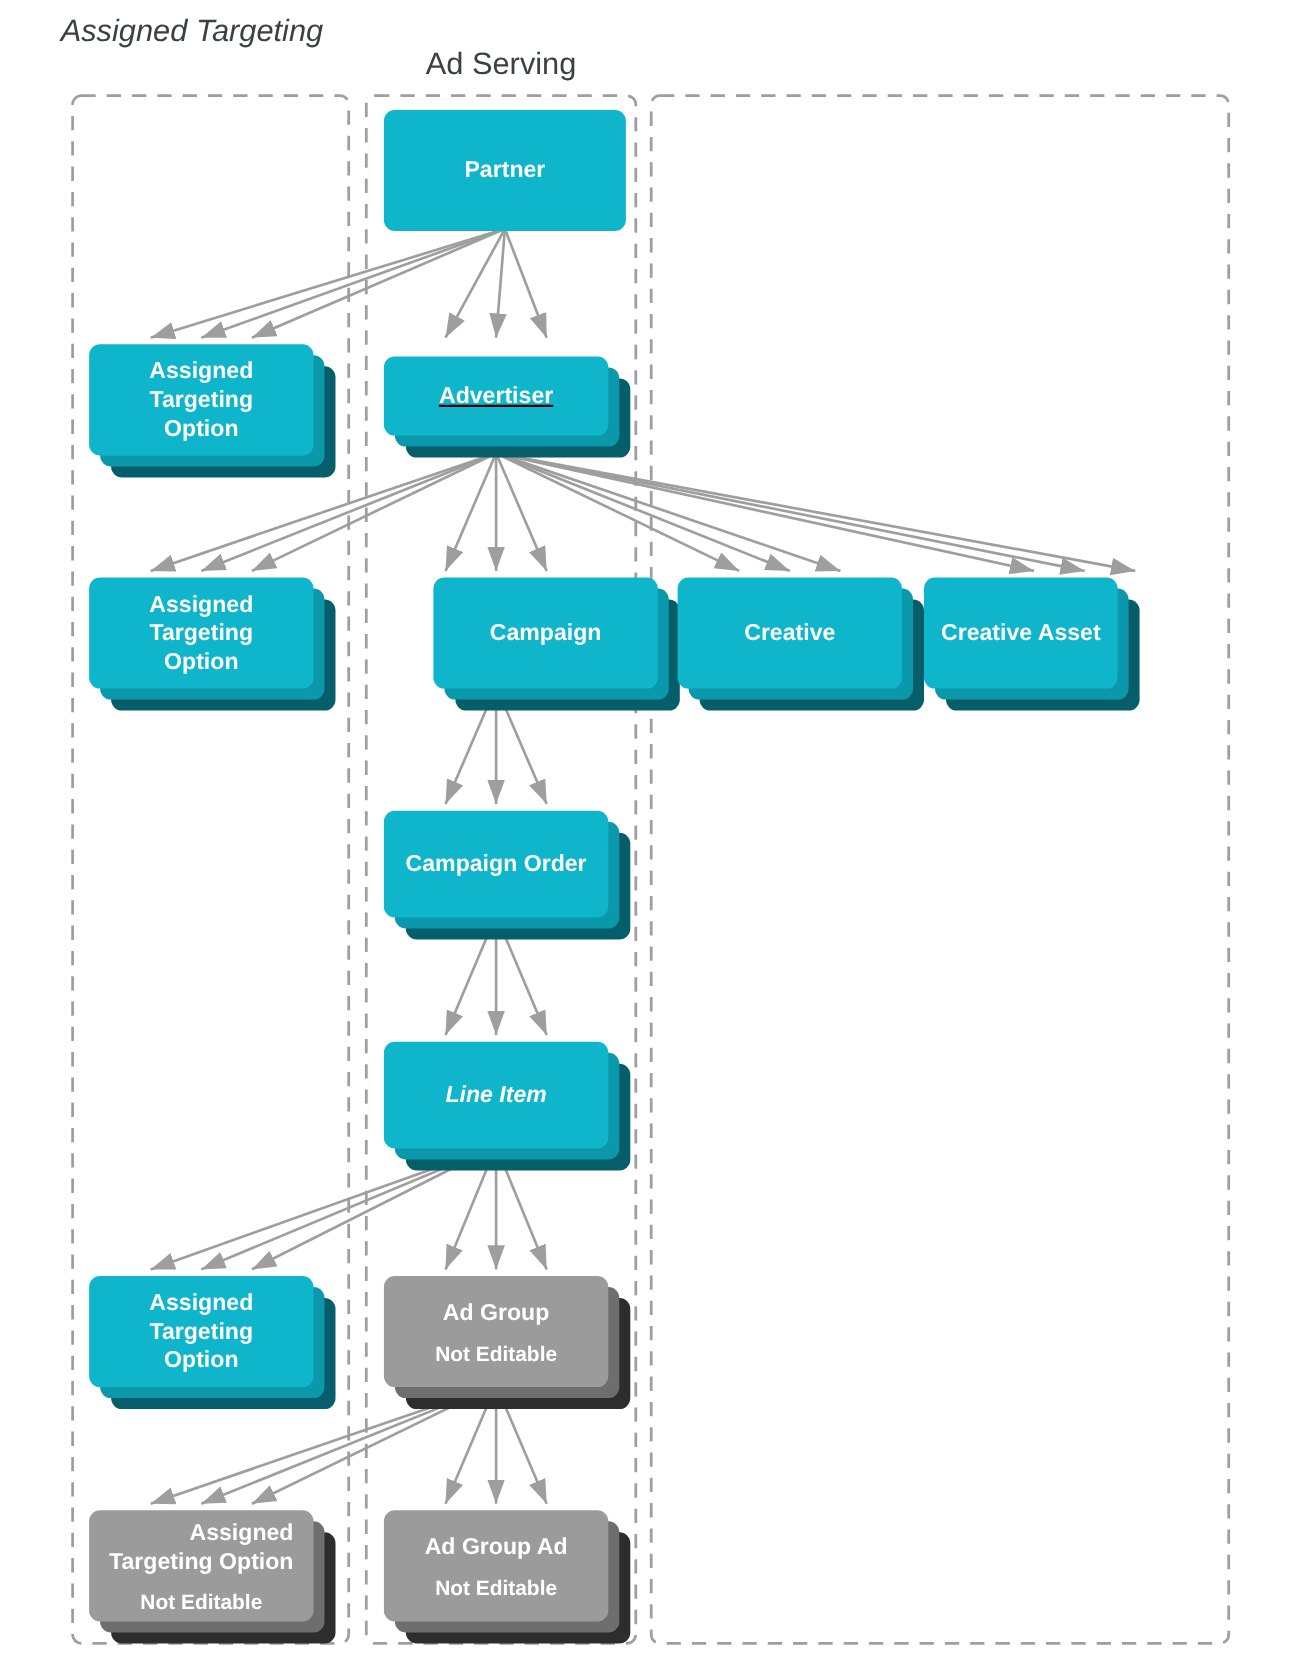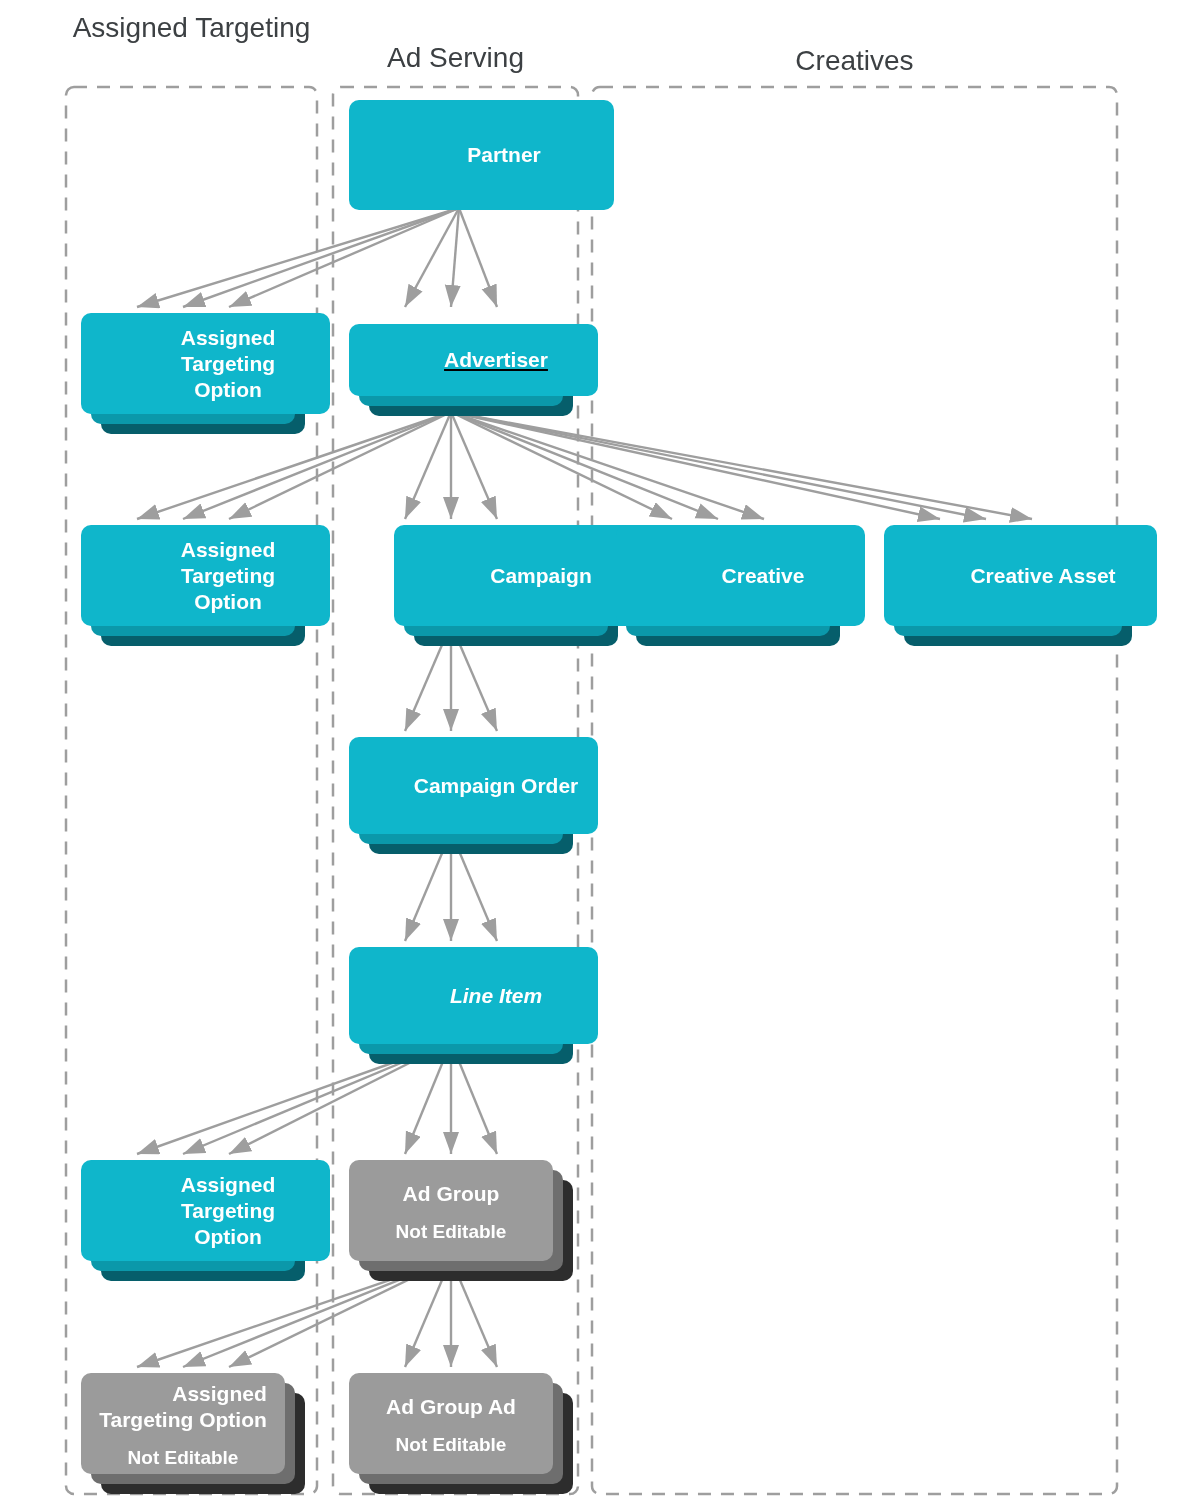--- a/index.html
+++ b/index.html
@@ -5,33 +5,33 @@
   html,body{margin:0;padding:0;background:#ffffff;}
   .canvas{
     position:relative;width:1184px;height:1508px;background:#ffffff;
     font-family:"Liberation Sans",sans-serif;overflow:hidden;
   }
   #diagram-svg{position:absolute;left:0;top:0;pointer-events:none;}
   .col-header{
     position:absolute;color:var(--header-text,#3C4043);
     font-size:28px;line-height:35px;text-align:center;font-weight:400;
   }
-  .hdr0{left:66px;top:10px;width:251px;}
+  .hdr0{left:49px;top:10px;width:251px;font-style:italic;}
   .hdr1{left:333px;top:40px;width:245px;}
   .hdr2{left:592px;top:43px;width:525px;}
   .node{position:absolute;}
   .node .layer{position:absolute;width:100%;height:100%;border-radius:10px;}
   .node .layer.mid{left:10px;top:10px;z-index:1;}
   .node .layer.back{left:20px;top:20px;z-index:0;}
   .node .face{
     position:relative;z-index:2;width:100%;height:100%;border-radius:10px;
     display:flex;flex-direction:column;align-items:center;justify-content:center;
     gap:16px;color:var(--node-text,#fff);font-weight:bold;text-align:center;
   }
-  .node.cyan .face{background:var(--box-cyan,#0FB6CB);padding-left:45px;}
+  .node.cyan .face{background:var(--box-cyan,#0FB6CB);}
   .node.cyan .layer.mid{background:var(--box-cyan-mid,#0B98AA);}
   .node.cyan .layer.back{background:var(--box-cyan-back,#065E6B);}
   .node.gray .face{background:var(--box-gray,#9B9B9B);text-align:right;}
   .node.gray .layer.mid{background:var(--box-gray-mid,#6E6E6E);}
   .node.gray .layer.back{background:var(--box-gray-back,#2D2D2D);}
   .node .label{font-size:21px;line-height:26px;white-space:pre-line;}
   .node .sub{font-size:19px;line-height:18px;}
   .node .sub:empty{display:none;}
 </style>
 </head>
@@ -104,21 +104,20 @@
       </g>
       <g>
         <line x1="451" y1="1259" x2="405" y2="1367" stroke="#9E9E9E" stroke-width="2.4" marker-end="url(#arrowhead)"></line>
         <line x1="451" y1="1259" x2="451" y2="1367" stroke="#9E9E9E" stroke-width="2.4" marker-end="url(#arrowhead)"></line>
         <line x1="451" y1="1259" x2="497" y2="1367" stroke="#9E9E9E" stroke-width="2.4" marker-end="url(#arrowhead)"></line>
       </g>
     </svg>
 
   <div class="col-header hdr0">Assigned Targeting</div>
   <div class="col-header hdr1">Ad Serving</div>
-  <div class="col-header hdr2">Creatives</div>
 
   <div id="nodes-root">
       <div class="node cyan" style="left: 349px; top: 100px; width: 220px; height: 110px;">
         <div class="face">
           <span class="label">Partner</span>
         </div>
       </div>
       <div class="node cyan" style="left: 81px; top: 313px; width: 204px; height: 101px;">
         <div class="layer back"></div>
         <div class="layer mid"></div>
@@ -151,21 +150,21 @@
           <span class="label">Campaign</span>
         </div>
       </div>
       <div class="node cyan" style="left: 616px; top: 525px; width: 204px; height: 101px;">
         <div class="layer back"></div>
         <div class="layer mid"></div>
         <div class="face">
           <span class="label">Creative</span>
         </div>
       </div>
-      <div class="node cyan" style="left: 884px; top: 525px; width: 228px; height: 101px;">
+      <div class="node cyan" style="left: 840px; top: 525px; width: 176px; height: 101px;">
         <div class="layer back"></div>
         <div class="layer mid"></div>
         <div class="face">
           <span class="label">Creative Asset</span>
         </div>
       </div>
       <div class="node cyan" style="left: 349px; top: 737px; width: 204px; height: 97px;">
         <div class="layer back"></div>
         <div class="layer mid"></div>
         <div class="face">

